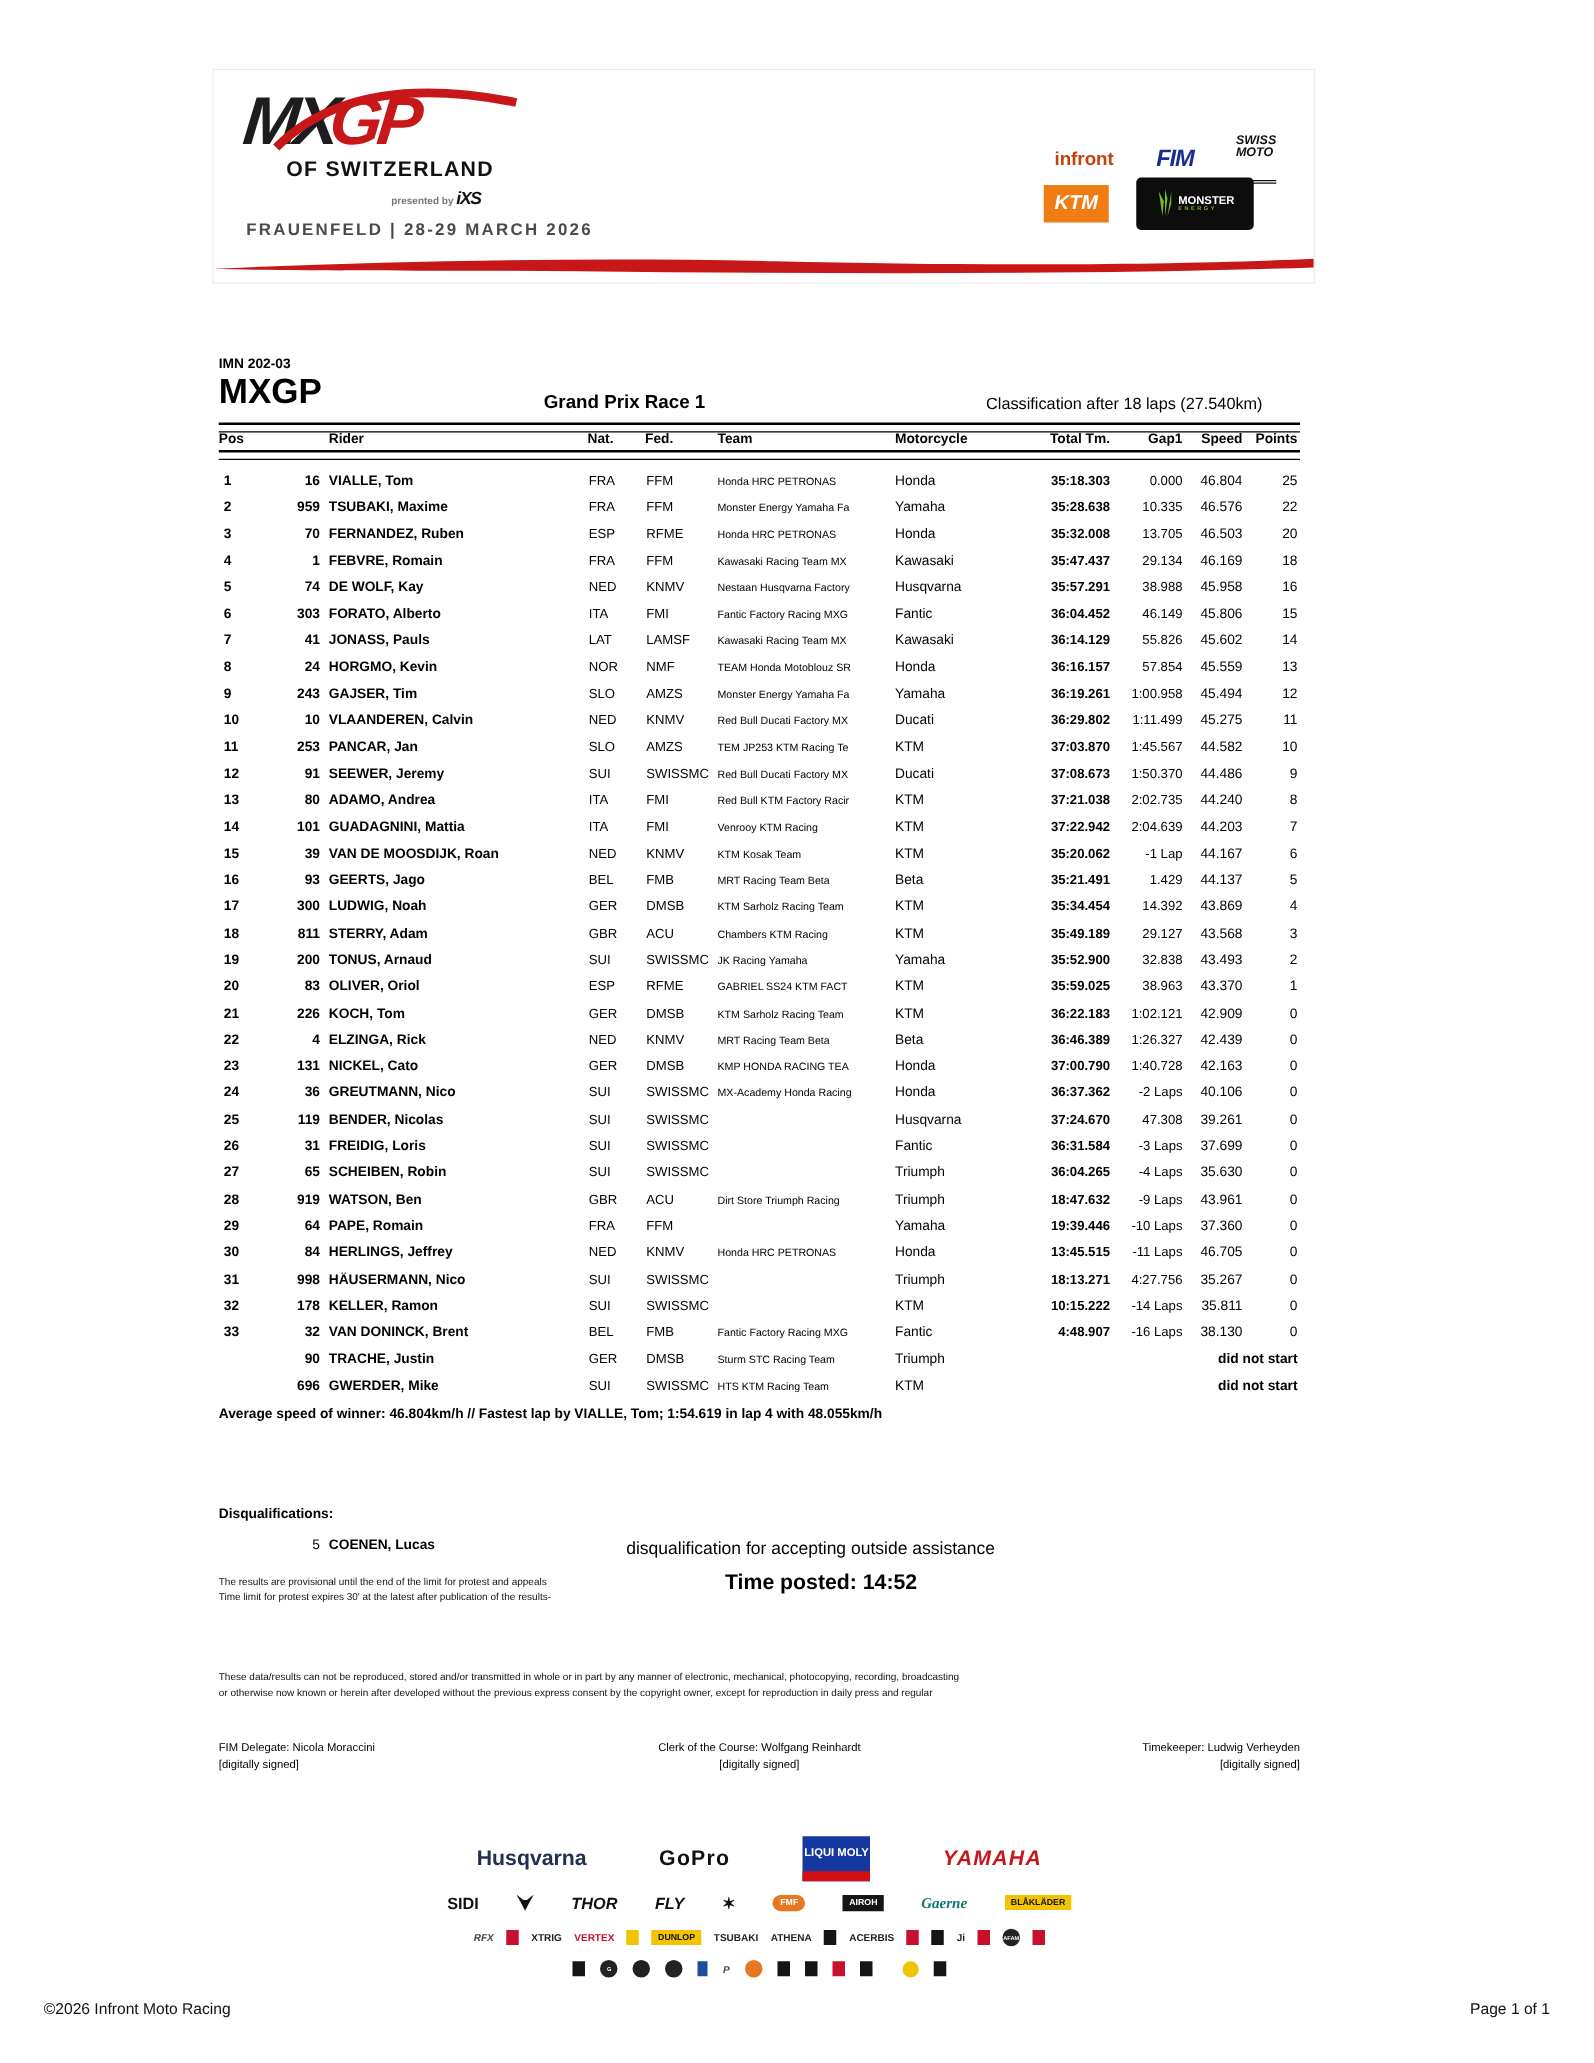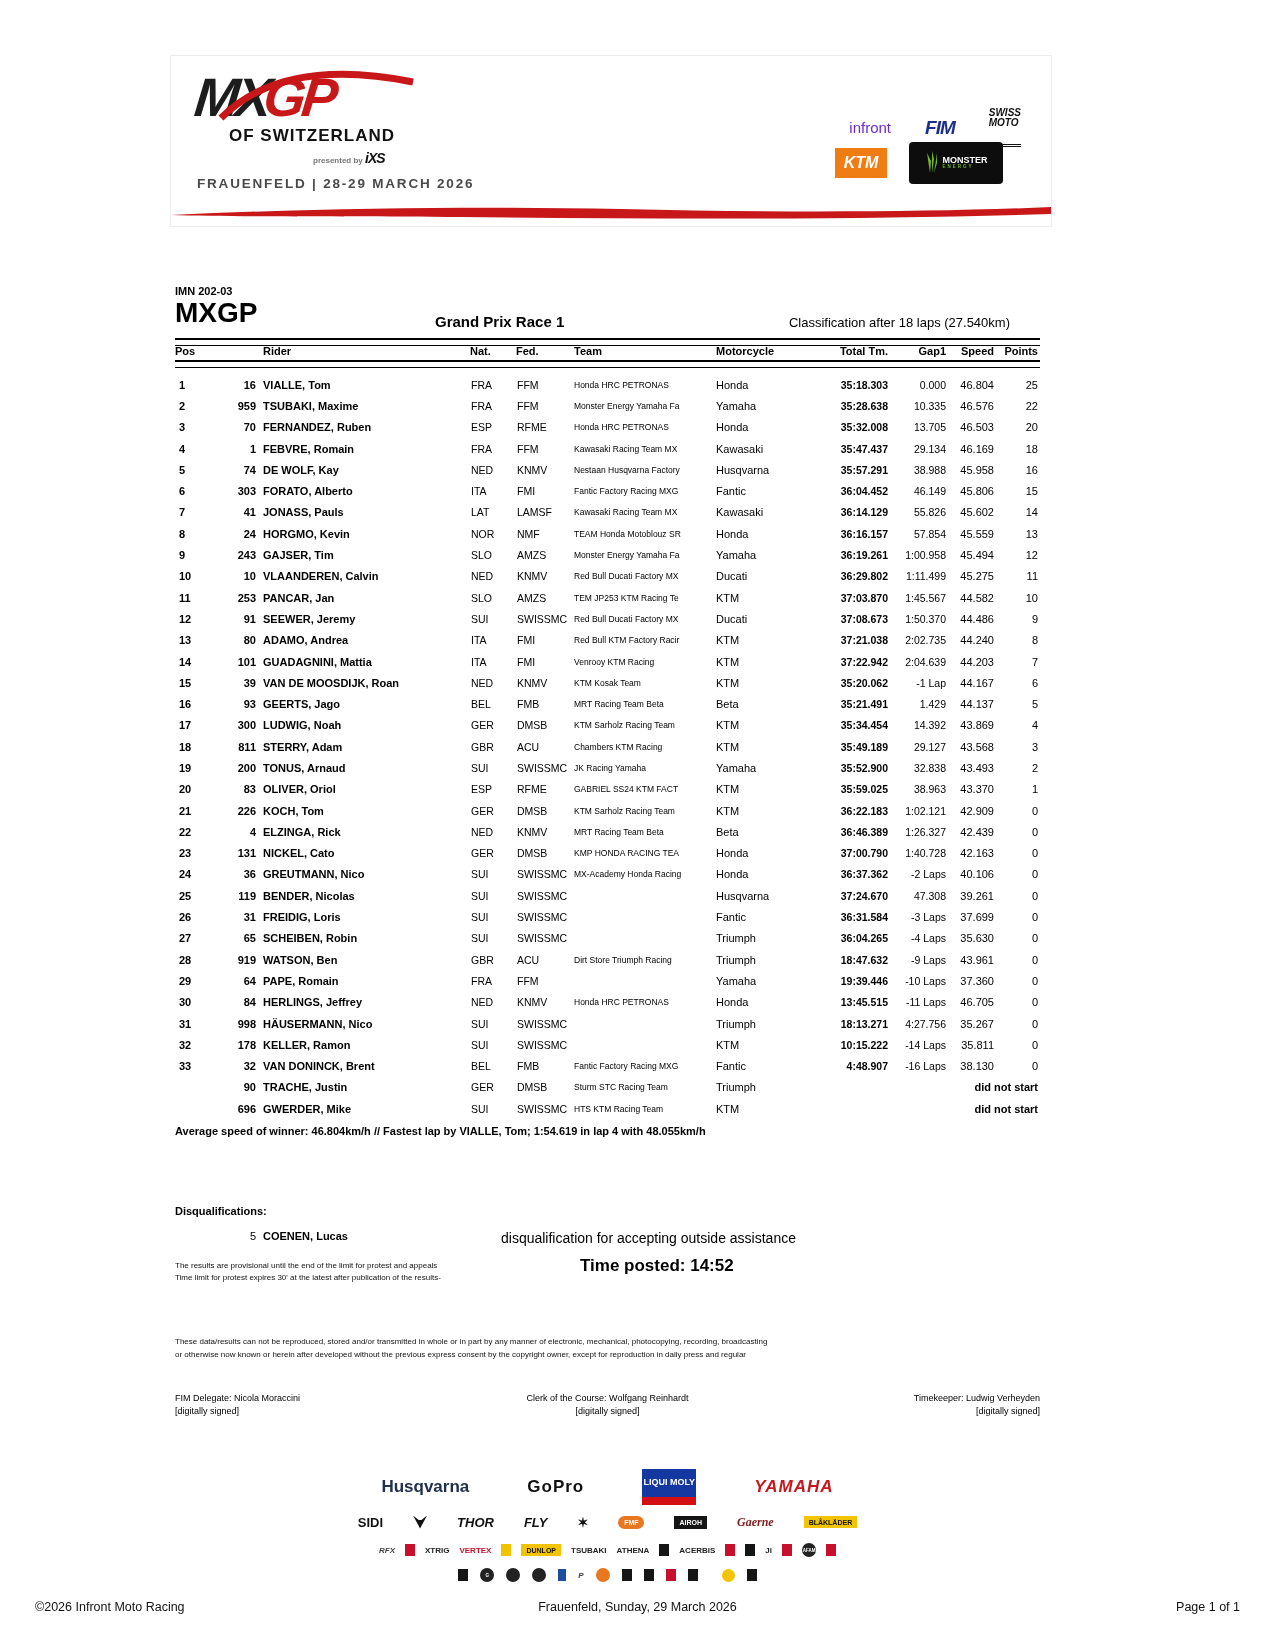--- a/index.html
+++ b/index.html
@@ -14,21 +14,21 @@
                 letter-spacing:-4px;transform:skew(-6deg);}
   .mxgp-letters .mx{color:#1d1d1d;}
   .mxgp-letters .gp{color:#c81719;margin-left:-4px;}
   .mxgp-arc{position:absolute;left:18px;top:-10px;pointer-events:none;}
   .of-switzerland{font-weight:900;font-size:17px;letter-spacing:1px;color:#111;margin:2px 0 0 34px;}
   .presented{margin:4px 0 0 118px;font-size:8px;color:#777;font-weight:bold;}
   .presented .ixs{font-size:14px;font-weight:900;color:#111;letter-spacing:-1px;font-style:italic;}
   .location{margin:10px 0 0 2px;font-weight:700;font-size:13.5px;letter-spacing:1.8px;color:#4a4a4a;}
   .partners-r1{position:absolute;right:30px;top:52px;display:flex;gap:34px;align-items:center;}
   .partners-r2{position:absolute;right:48px;top:86px;display:flex;gap:22px;align-items:center;}
-  .lg-infront{color:#6d28d9;font-weight:400;font-size:15px;letter-spacing:0;}
+  .lg-infront{color:#c2410c;font-weight:700;font-size:15px;letter-spacing:0;}
   .lg-fim{color:#1b2e8c;font-weight:900;font-style:italic;font-size:19px;letter-spacing:-1px;}
   .lg-swissmoto{color:#111;font-weight:900;font-style:italic;font-size:10px;line-height:1;
                 text-align:left;border-bottom:3px double #111;padding-bottom:16px;}
   .lg-ktm{background:#f07d14;color:#fff;font-style:italic;font-weight:900;font-size:16px;
           width:52px;height:30px;display:flex;align-items:center;justify-content:center;}
   .lg-monster{background:#0d0d0d;border-radius:4px;width:94px;height:42px;display:flex;
               align-items:center;justify-content:center;gap:4px;}
   .monster-text{color:#fff;font-weight:900;font-size:9px;line-height:1;text-align:left;}
   .monster-text small{display:block;color:#76b729;font-size:4.5px;letter-spacing:2px;}
   .swoosh{position:absolute;left:0;right:0;bottom:5px;height:16px;}
@@ -88,21 +88,21 @@
   .sprow3{top:1543px;gap:10px;height:14px;}
   .sprow4{top:1568px;gap:12px;height:14px;}
   .sp{display:inline-flex;align-items:center;justify-content:center;white-space:nowrap;}
   .v-husq{font-size:17px;font-weight:bold;color:#20304e;}
   .v-gopro{font-size:17px;font-weight:bold;color:#111;letter-spacing:1px;}
   .v-liqui{background:#1538a0;color:#fff;font-weight:900;font-size:9px;width:54px;height:28px;
            border-bottom:8px solid #d40f14;text-align:center;line-height:1.05;}
   .v-yamaha{font-size:17px;font-weight:bold;font-style:italic;color:#c8161d;letter-spacing:1px;}
   .v-plain{font-weight:900;font-size:13px;color:#111;}
   .v-italic{font-weight:900;font-style:italic;font-size:13px;color:#111;}
-  .v-script{font-weight:bold;font-style:italic;font-size:12px;color:#7f1d1d;font-family:"Liberation Serif",serif;}
+  .v-script{font-weight:bold;font-style:italic;font-size:12px;color:#0f766e;font-family:"Liberation Serif",serif;}
   .v-dark{background:#151515;color:#fff;font-weight:bold;font-size:7px;padding:0 5px;height:13px;}
   .v-dark2{background:#151515;color:#fff;font-weight:bold;font-size:7px;padding:0 5px;height:12px;}
   .v-yellow{background:#f2c400;color:#111;font-weight:900;font-size:7px;padding:0 5px;height:12px;}
   .v-red{background:#c8102e;color:#fff;font-weight:bold;font-size:7px;padding:0 5px;height:12px;}
   .v-orange{background:#e87722;color:#fff;font-weight:bold;font-size:6px;width:14px;height:14px;border-radius:50%;}
   .v-blue{background:#1d4f9c;color:#fff;font-weight:bold;font-size:7px;padding:0 4px;height:12px;}
   .v-tinytext{font-weight:900;font-size:8px;color:#222;}
   .v-tinyital{font-weight:900;font-style:italic;font-size:8px;color:#444;}
   .v-tinyred{font-weight:900;font-size:8px;color:#c8102e;}
   .v-disc{background:#222;color:#fff;font-weight:bold;font-size:4.5px;width:14px;height:14px;border-radius:50%;}
@@ -802,15 +802,14 @@
     <span class="sp v-dark2"></span>
     <span class="sp v-red"></span>
     <span class="sp v-dark2"></span>
     <span class="sp v-tinyital"></span>
     <span class="sp v-ydisc"></span>
     <span class="sp v-dark2"></span>
   </div>
 
 <div class="page-footer">
   <span class="pf-left">©2026 Infront Moto Racing</span>
-  <span class="pf-center">Frauenfeld, Sunday, 29 March 2026</span>
   <span class="pf-right">Page 1 of 1</span>
 </div>
 
 </body></html>

